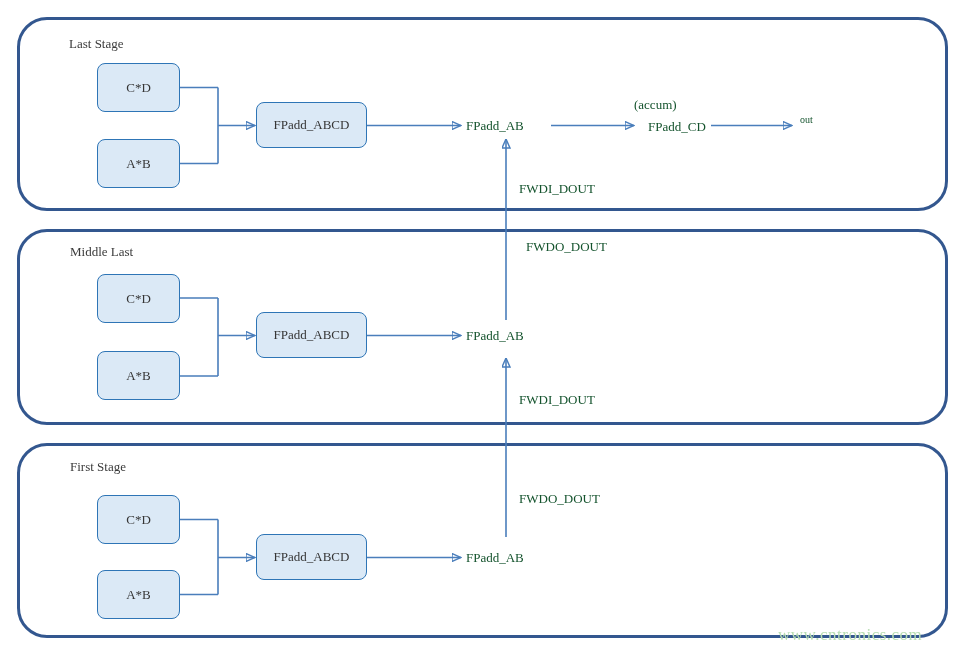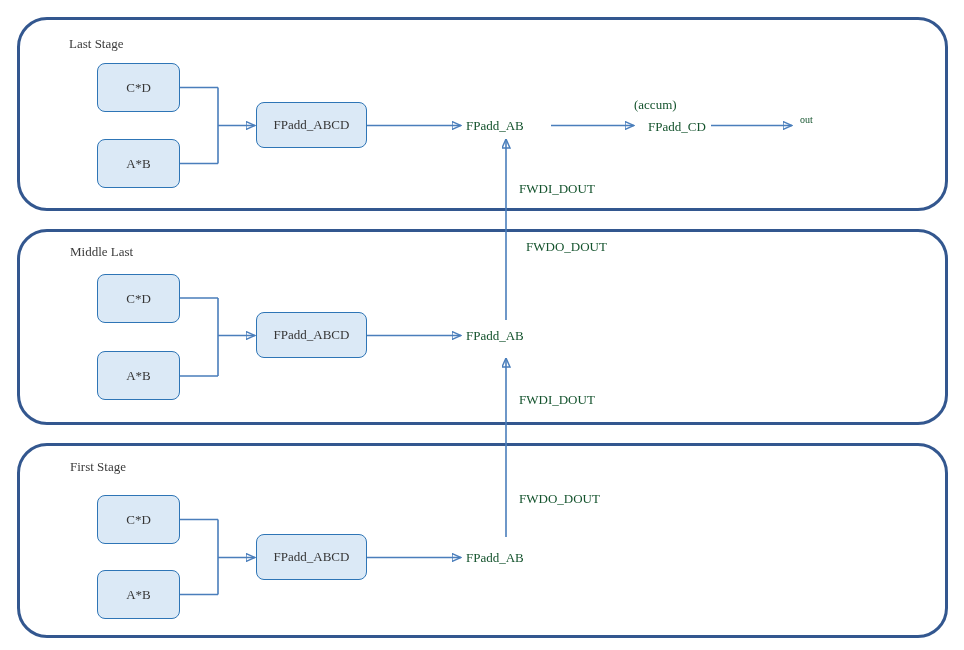--- a/index.html
+++ b/index.html
@@ -96,14 +96,15 @@
 
   <div class="label" style="left:634px;top:97px;">(accum)</div>
   <div class="label" style="left:648px;top:119px;">FPadd_CD</div>
   <div class="label out" style="left:800px;top:112px;">out</div>
 
   <div class="label" style="left:519px;top:181px;">FWDI_DOUT</div>
   <div class="label" style="left:526px;top:239px;">FWDO_DOUT</div>
   <div class="label" style="left:519px;top:392px;">FWDI_DOUT</div>
   <div class="label" style="left:519px;top:491px;">FWDO_DOUT</div>
 
+  <div class="watermark" style="left:778px;top:625px;">www.cntronics.com</div>
 
 </div>
 
 </body></html>

